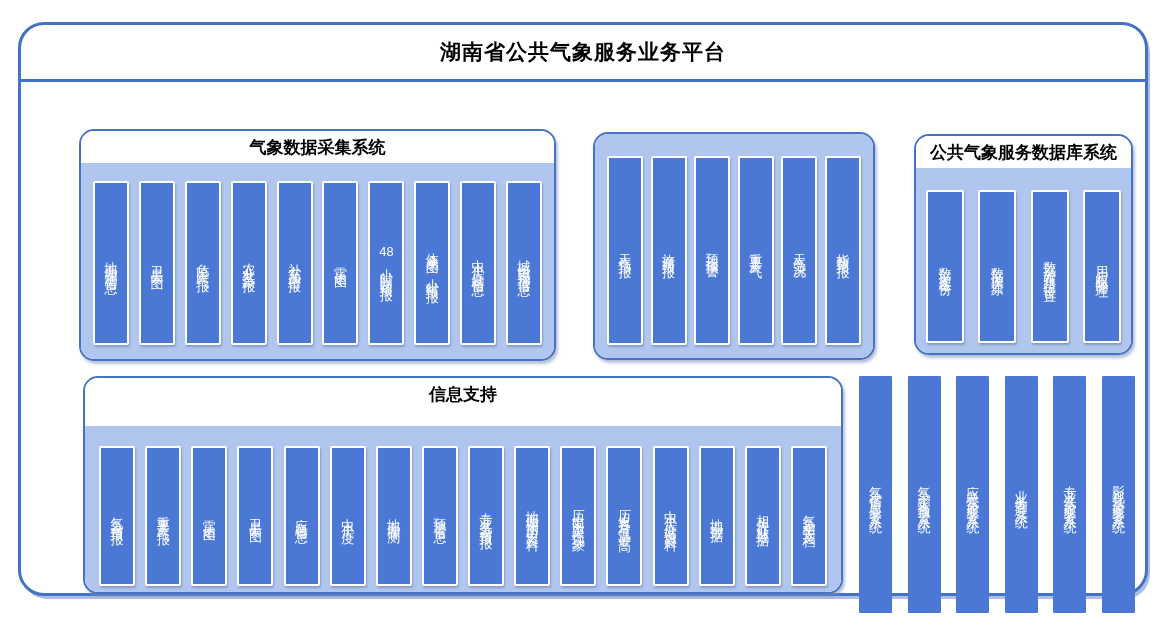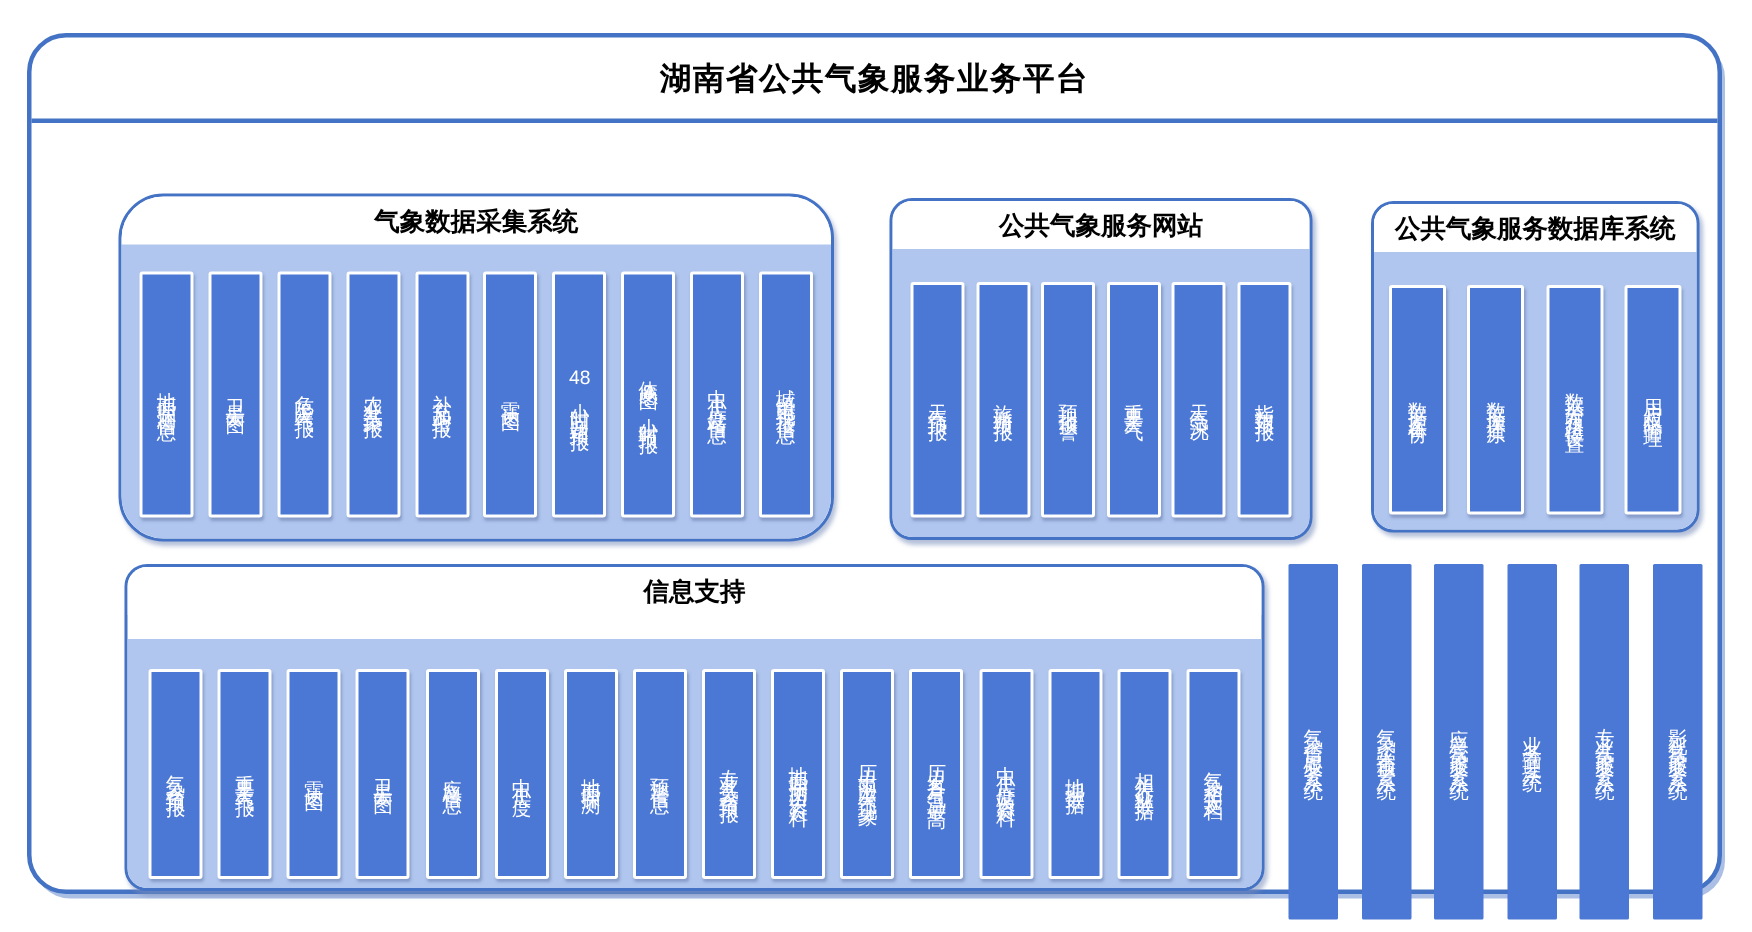--- a/index.html
+++ b/index.html
@@ -40,21 +40,21 @@
   .panel-title{
     height:32px;flex:0 0 32px;display:flex;align-items:center;justify-content:center;
     font-size:17px;font-weight:bold;color:#000;background:#ffffff;white-space:nowrap;
   }
   .panel-body{
     flex:1;background:var(--panel-fill);
     display:flex;justify-content:space-between;align-items:stretch;
     box-sizing:border-box;
   }
 
-  #panel-collection{left:58px;top:104px;width:477px;height:232px;border-radius:30px;}
+  #panel-collection{left:58px;top:104px;width:477px;height:232px;}
   #panel-collection .panel-body{padding:18px 12px 14px;}
   #panel-website{left:572px;top:107px;width:282px;height:228px;}
   #panel-website .panel-body{padding:22px 12px 13px;}
   #panel-database{left:893px;top:109px;width:219px;height:221px;}
   #panel-database .panel-body{padding:22px 10px 10px;}
   #panel-support{left:62px;top:351px;width:760px;height:218px;gap:16px;}
   #panel-support .panel-body{padding:20px 14px 6px;}
 
   
   .bar{
@@ -126,21 +126,20 @@
           <div class="bar">
             <span class="bar-label">中小尺度站信息</span>
           </div>
           <div class="bar">
             <span class="bar-label">城镇电视报信息</span>
           </div>
         </div>
     </div>
 
     <div class="panel" id="panel-website">
-      <div class="panel-title">公共气象服务网站</div>
       <div class="panel-body">
           <div class="bar">
             <span class="bar-label">天气预报</span>
           </div>
           <div class="bar">
             <span class="bar-label">旅游预报</span>
           </div>
           <div class="bar">
             <span class="bar-label">预报预警</span>
           </div>

